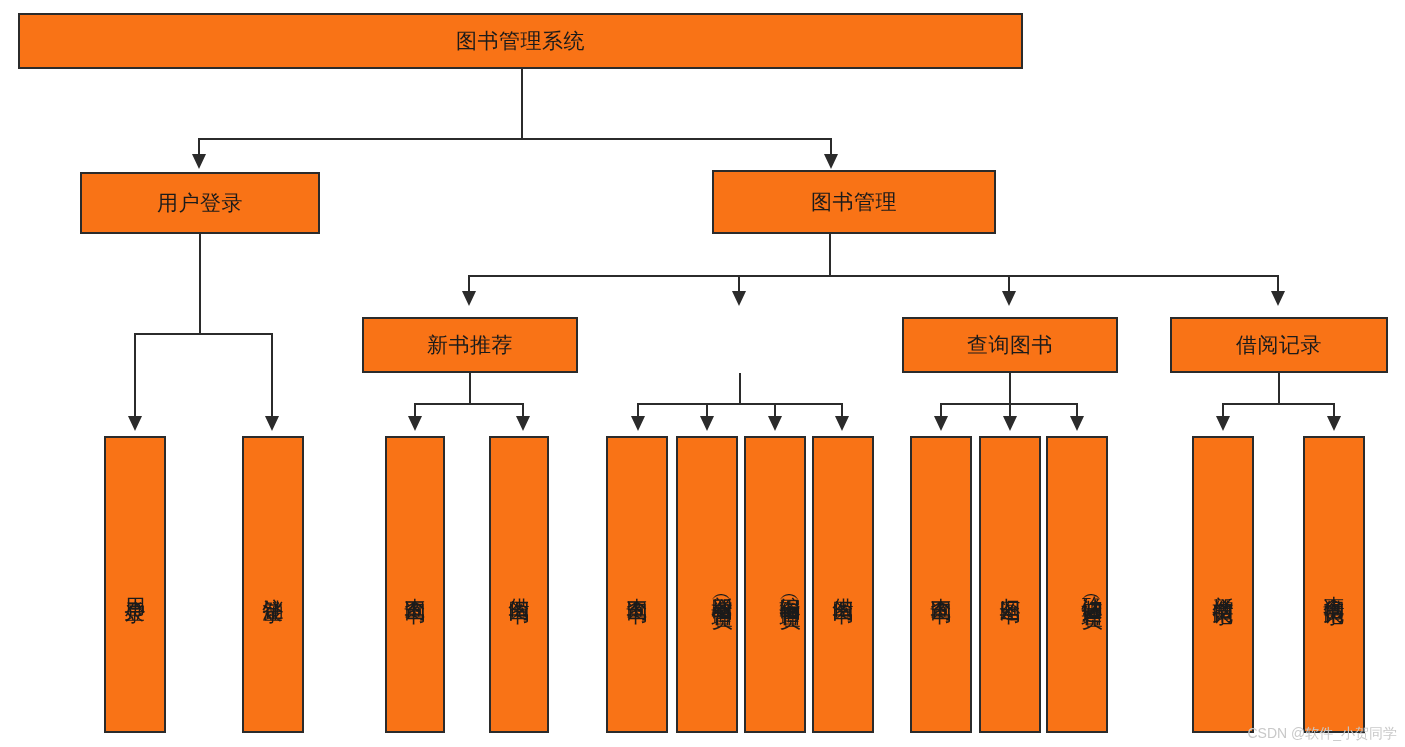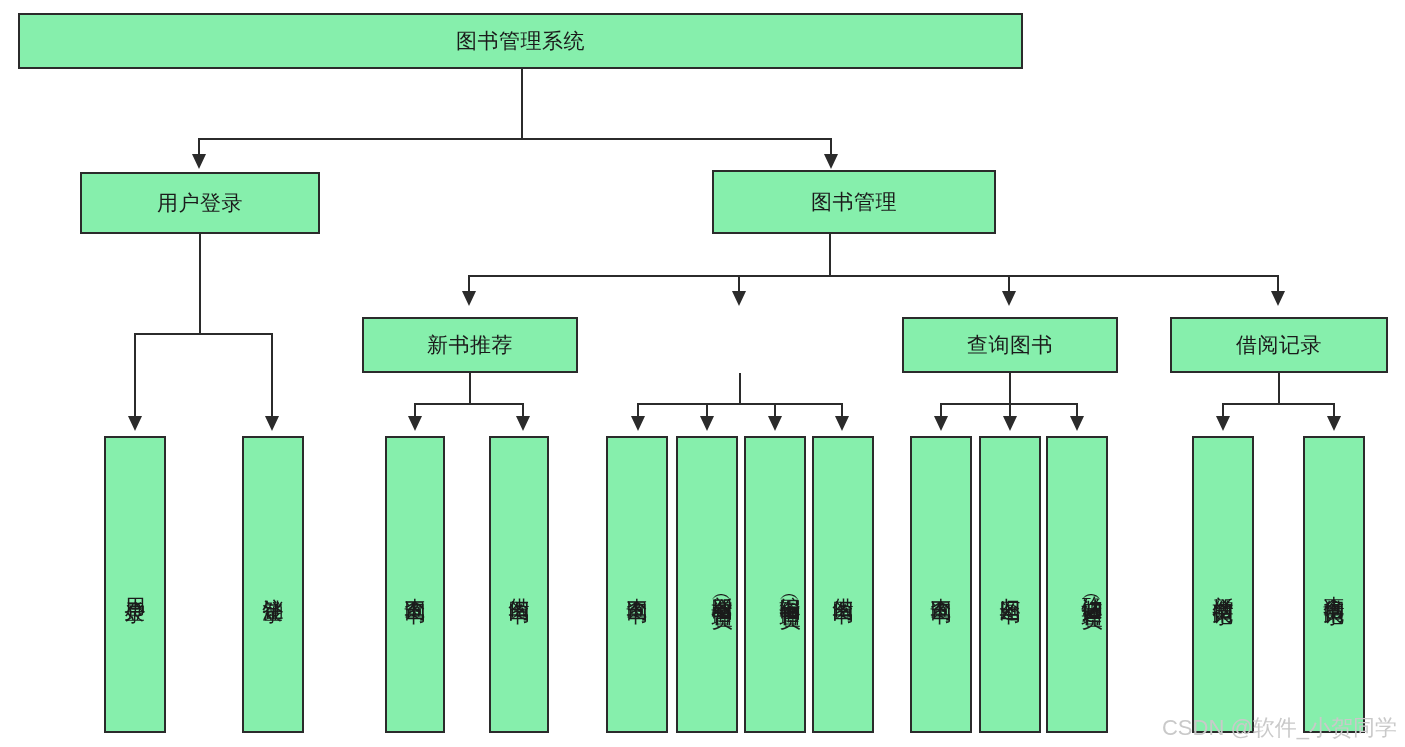--- a/index.html
+++ b/index.html
@@ -14,21 +14,21 @@
     position: relative;
     width: 1405px;
     height: 747px;
     background: #ffffff;
     overflow: hidden;
   }
   .node {
     position: absolute;
     box-sizing: border-box;
     border: 2px solid #2b2b2b;
-    background: #86efac;
+    background: #f97316;
     display: flex;
     align-items: center;
     justify-content: center;
     color: #1b1b1b;
   }
   .node.h {
     font-size: 21px;
     letter-spacing: 0.5px;
   }
   .node.v {
@@ -59,21 +59,21 @@
     height: 0;
     border-left: 7px solid transparent;
     border-right: 7px solid transparent;
     border-top: 15px solid #2b2b2b;
   }
   #watermark {
     position: absolute;
     right: 8px;
     bottom: 4px;
     color: #c9c9c9;
-    font-size: 22px;
+    font-size: 14px;
     white-space: pre;
     user-select: none;
   }
 </style>
 </head>
 <body>
 
 <div id="canvas">
 
   <div class="node h" style="left:18px; top:13px; width:1005px; height:56px;">

